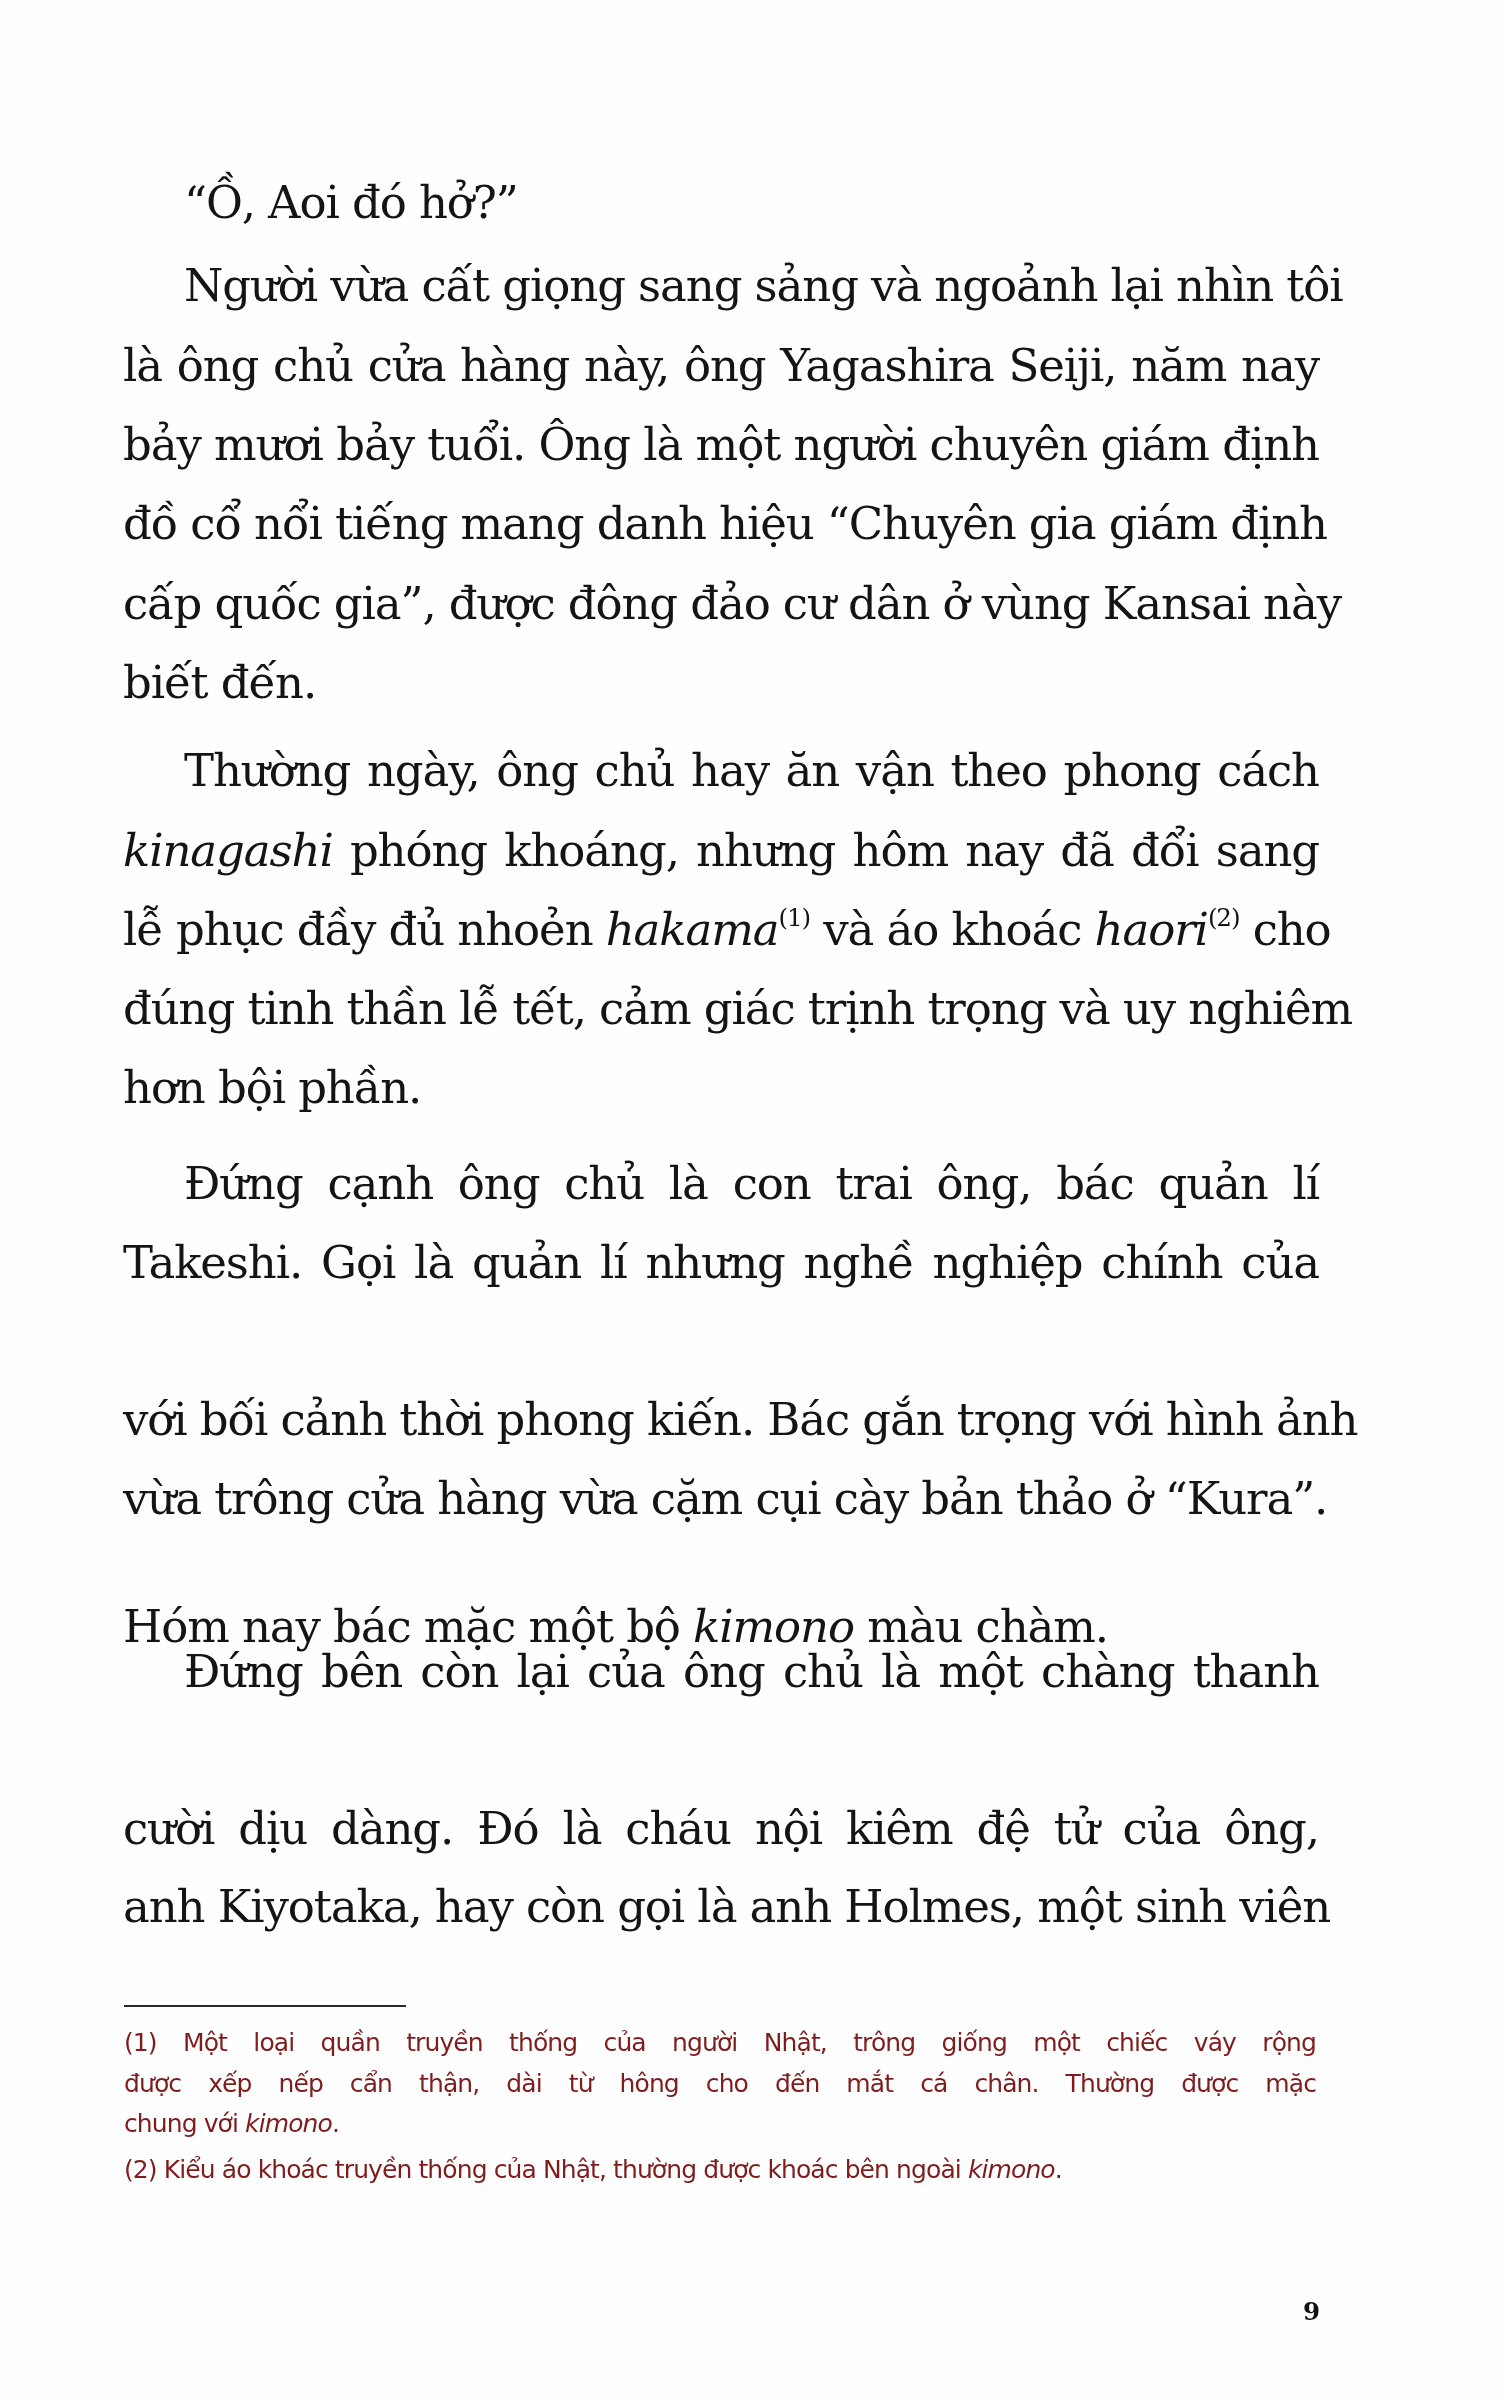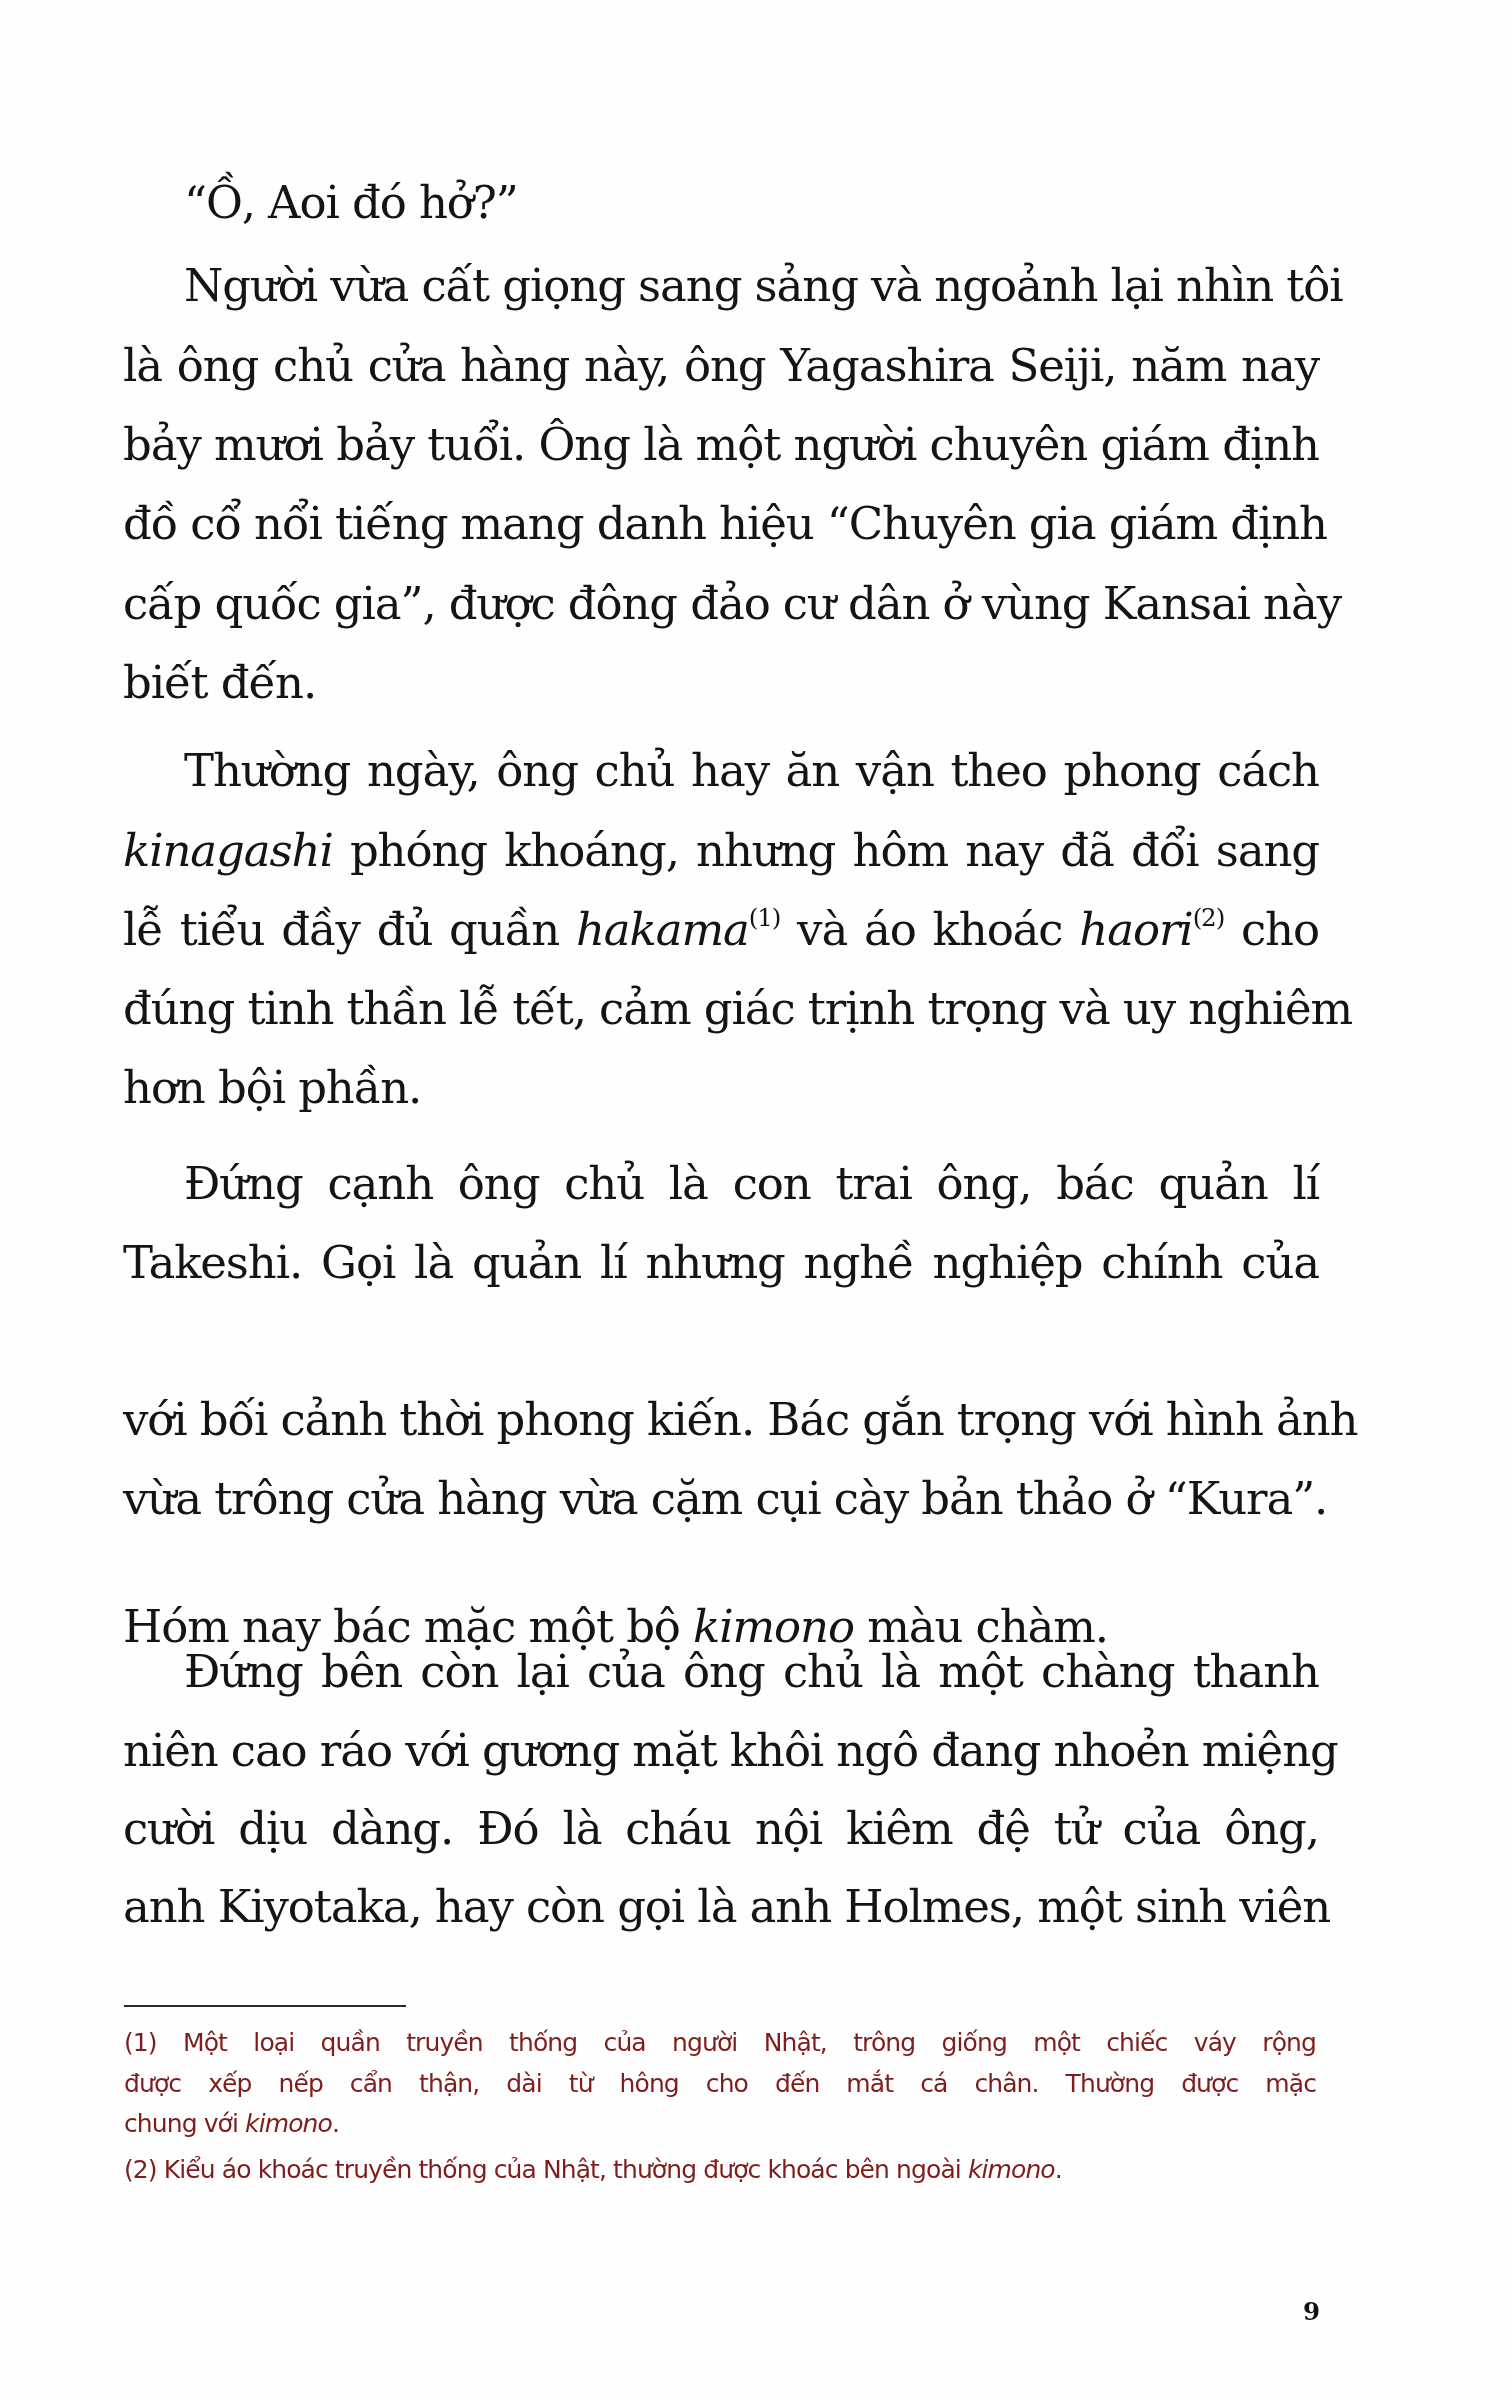--- a/index.html
+++ b/index.html
@@ -100,32 +100,31 @@
 
   <div class="line indent" style="top:246px">Người vừa cất giọng sang sảng và ngoảnh lại nhìn tôi</div>
   <div class="line" style="top:326px">là ông chủ cửa hàng này, ông Yagashira Seiji, năm nay</div>
   <div class="line" style="top:405px">bảy mươi bảy tuổi. Ông là một người chuyên giám định</div>
   <div class="line" style="top:484px">đồ cổ nổi tiếng mang danh hiệu “Chuyên gia giám định</div>
   <div class="line" style="top:564px">cấp quốc gia”, được đông đảo cư dân ở vùng Kansai này</div>
   <div class="line last" style="top:643px">biết đến.</div>
 
   <div class="line indent" style="top:731px">Thường ngày, ông chủ hay ăn vận theo phong cách</div>
   <div class="line" style="top:811px"><span class="it">kinagashi</span><span> phóng khoáng, nhưng hôm nay đã đổi sang</span></div>
-  <div class="line" style="top:890px"><span>lễ tiểu đầy đủ quần </span><span class="it">hakama</span><sup>(1)</sup><span> và áo khoác </span><span class="it">haori</span><sup>(2)</sup><span> cho</span></div>
+  <div class="line" style="top:890px"><span>lễ phục đầy đủ nhoẻn </span><span class="it">hakama</span><sup>(1)</sup><span> và áo khoác </span><span class="it">haori</span><sup>(2)</sup><span> cho</span></div>
   <div class="line" style="top:969px">đúng tinh thần lễ tết, cảm giác trịnh trọng và uy nghiêm</div>
   <div class="line last" style="top:1048px">hơn bội phần.</div>
 
   <div class="line indent" style="top:1144px">Đứng cạnh ông chủ là con trai ông, bác quản lí</div>
   <div class="line" style="top:1223px">Takeshi. Gọi là quản lí nhưng nghề nghiệp chính của</div>
   <div class="line" style="top:1380px">với bối cảnh thời phong kiến. Bác gắn trọng với hình ảnh</div>
   <div class="line" style="top:1459px">vừa trông cửa hàng vừa cặm cụi cày bản thảo ở “Kura”.</div>
   <div class="line last" style="top:1587px"><span>Hóm nay bác mặc một bộ </span><span class="it">kimono</span><span> màu chàm.</span></div>
 
   <div class="line indent" style="top:1632px">Đứng bên còn lại của ông chủ là một chàng thanh</div>
-  <div class="line" style="top:1711px">niên cao ráo với gương mặt khôi ngô đang nhoẻn miệng</div>
   <div class="line" style="top:1789px">cười dịu dàng. Đó là cháu nội kiêm đệ tử của ông,</div>
   <div class="line" style="top:1867px">anh Kiyotaka, hay còn gọi là anh Holmes, một sinh viên</div>
 
   <div class="fn-rule"></div>
 
   <div class="fn-line" style="top:2023px">(1) Một loại quần truyền thống của người Nhật, trông giống một chiếc váy rộng</div>
   <div class="fn-line" style="top:2064px">được xếp nếp cẩn thận, dài từ hông cho đến mắt cá chân. Thường được mặc</div>
   <div class="fn-line last" style="top:2104px"><span>chung với </span><span class="it">kimono</span><span>.</span></div>
 
   <div class="fn-line last" style="top:2150px"><span>(2) Kiểu áo khoác truyền thống của Nhật, thường được khoác bên ngoài </span><span class="it">kimono</span><span>.</span></div>

